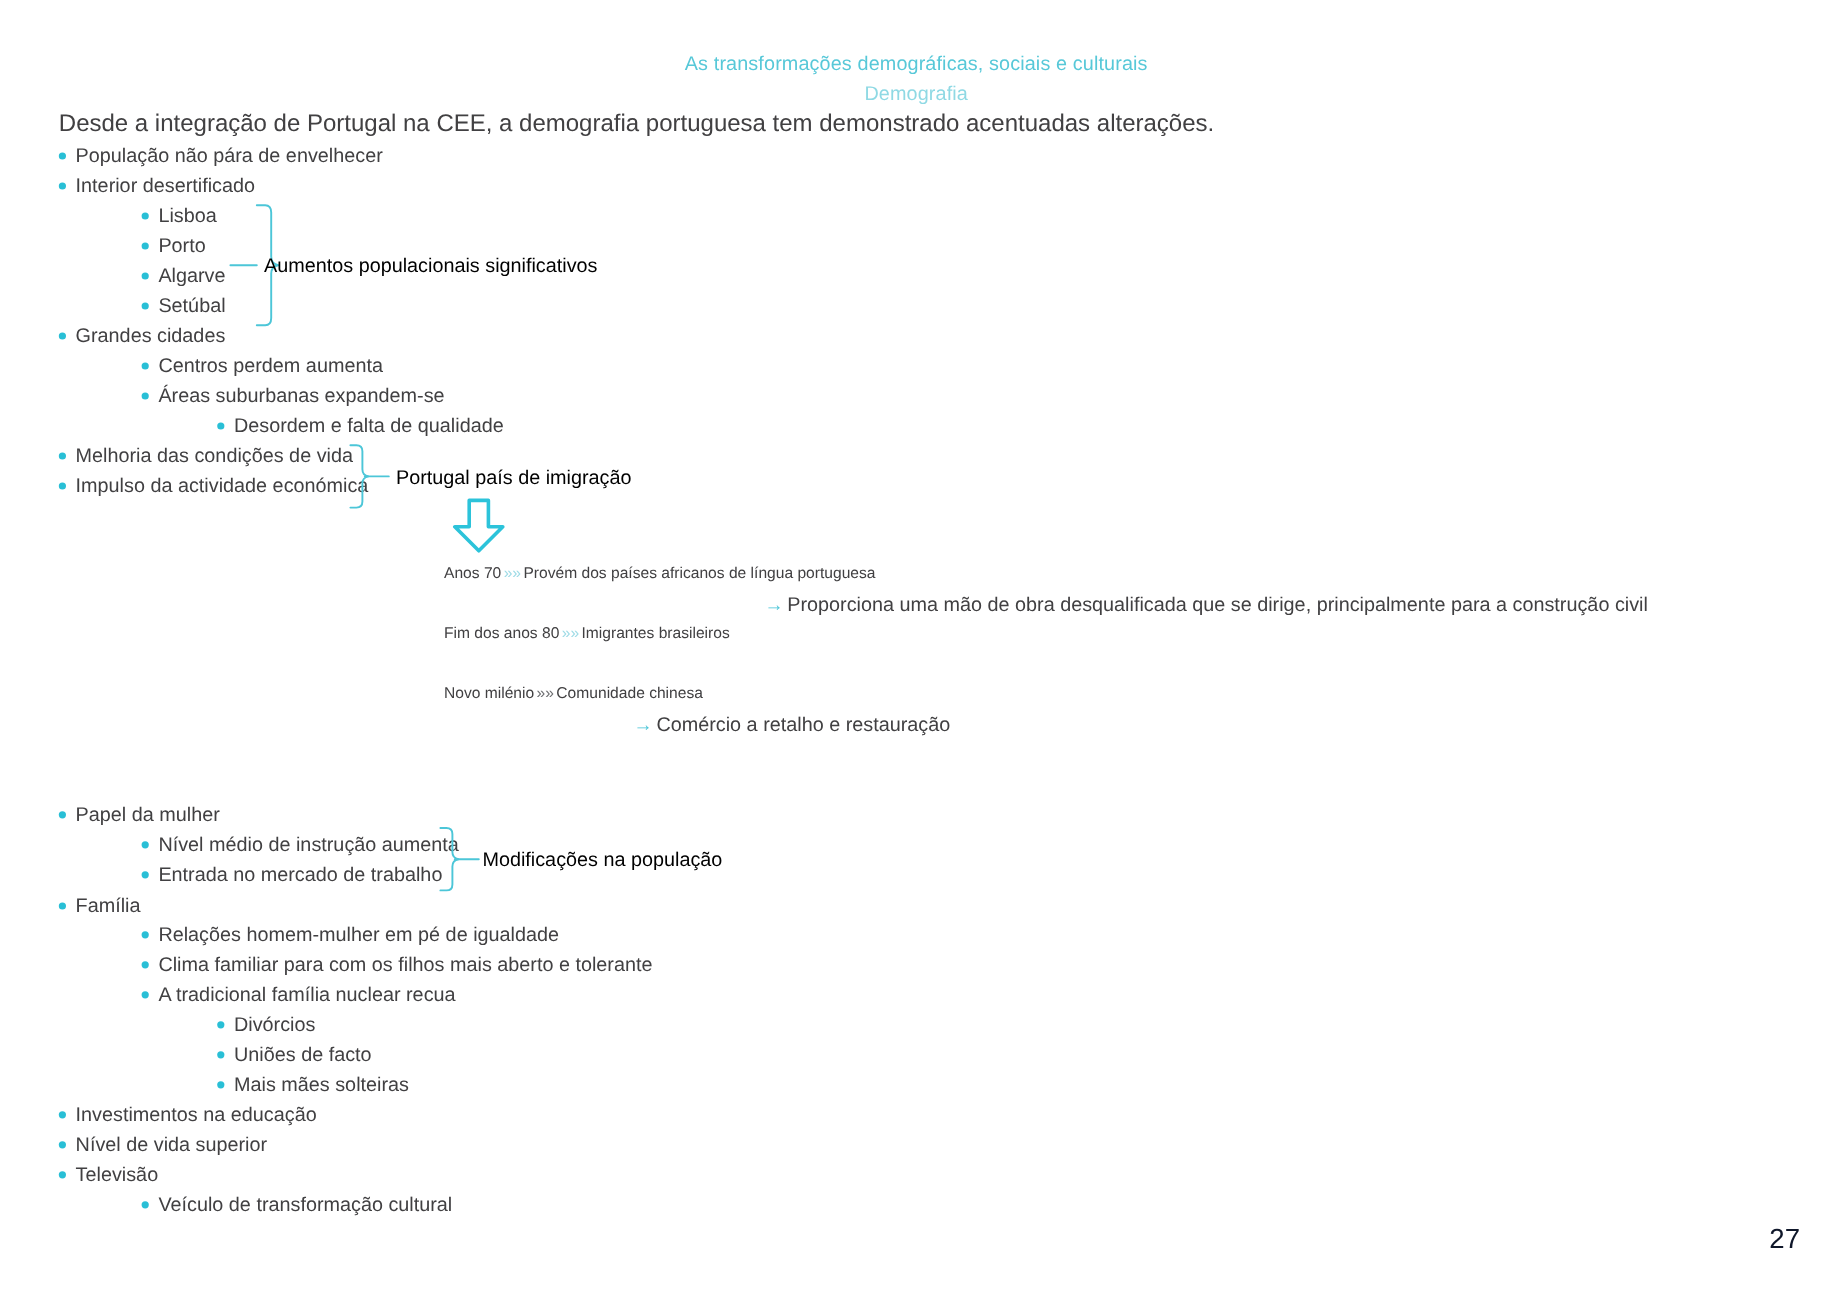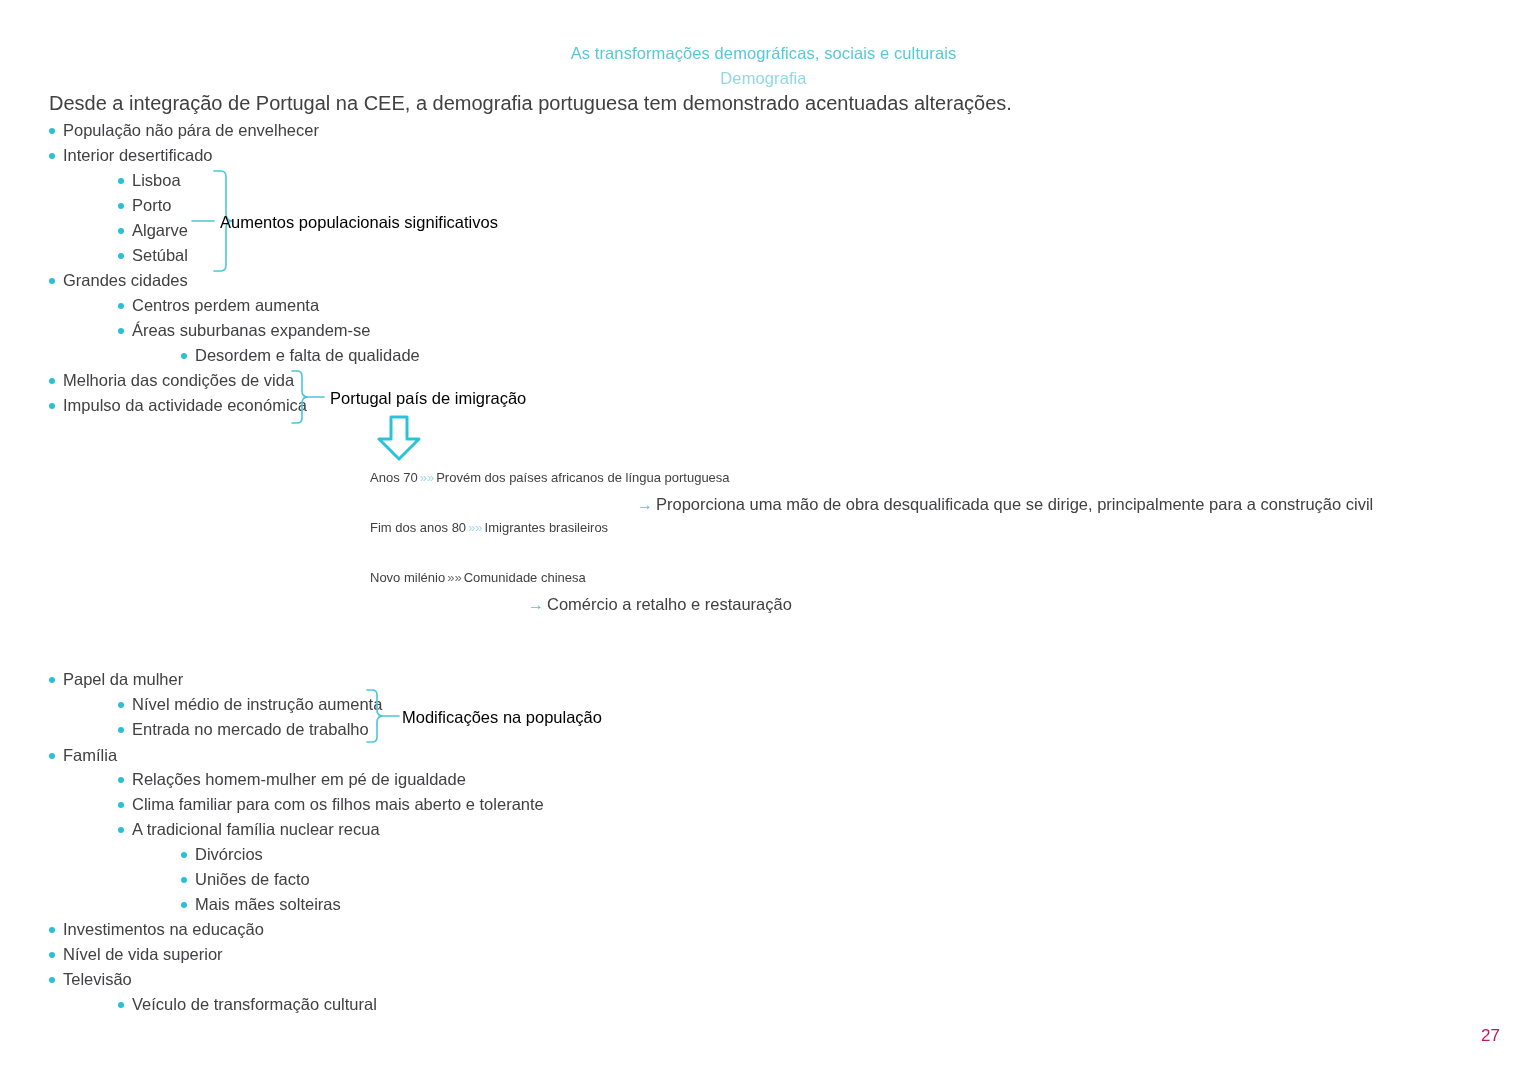--- a/index.html
+++ b/index.html
@@ -117,22 +117,22 @@
     left: 374px;
     top: 415px;
   }
   .downarrow svg { display: block; }
 
   
   .pageno {
     position: absolute;
     right: 27px;
     bottom: 34px;
-    font-size: 17px;
-    color: #be185d;
+    font-size: 23px;
+    color: #0f172a;
   }
 </style>
 </head>
 <body>
 
 <div class="page">
 
   <div class="title t2">Demografia</div>
   <div class="title t1">As transformações demográficas, sociais e culturais</div>
 

